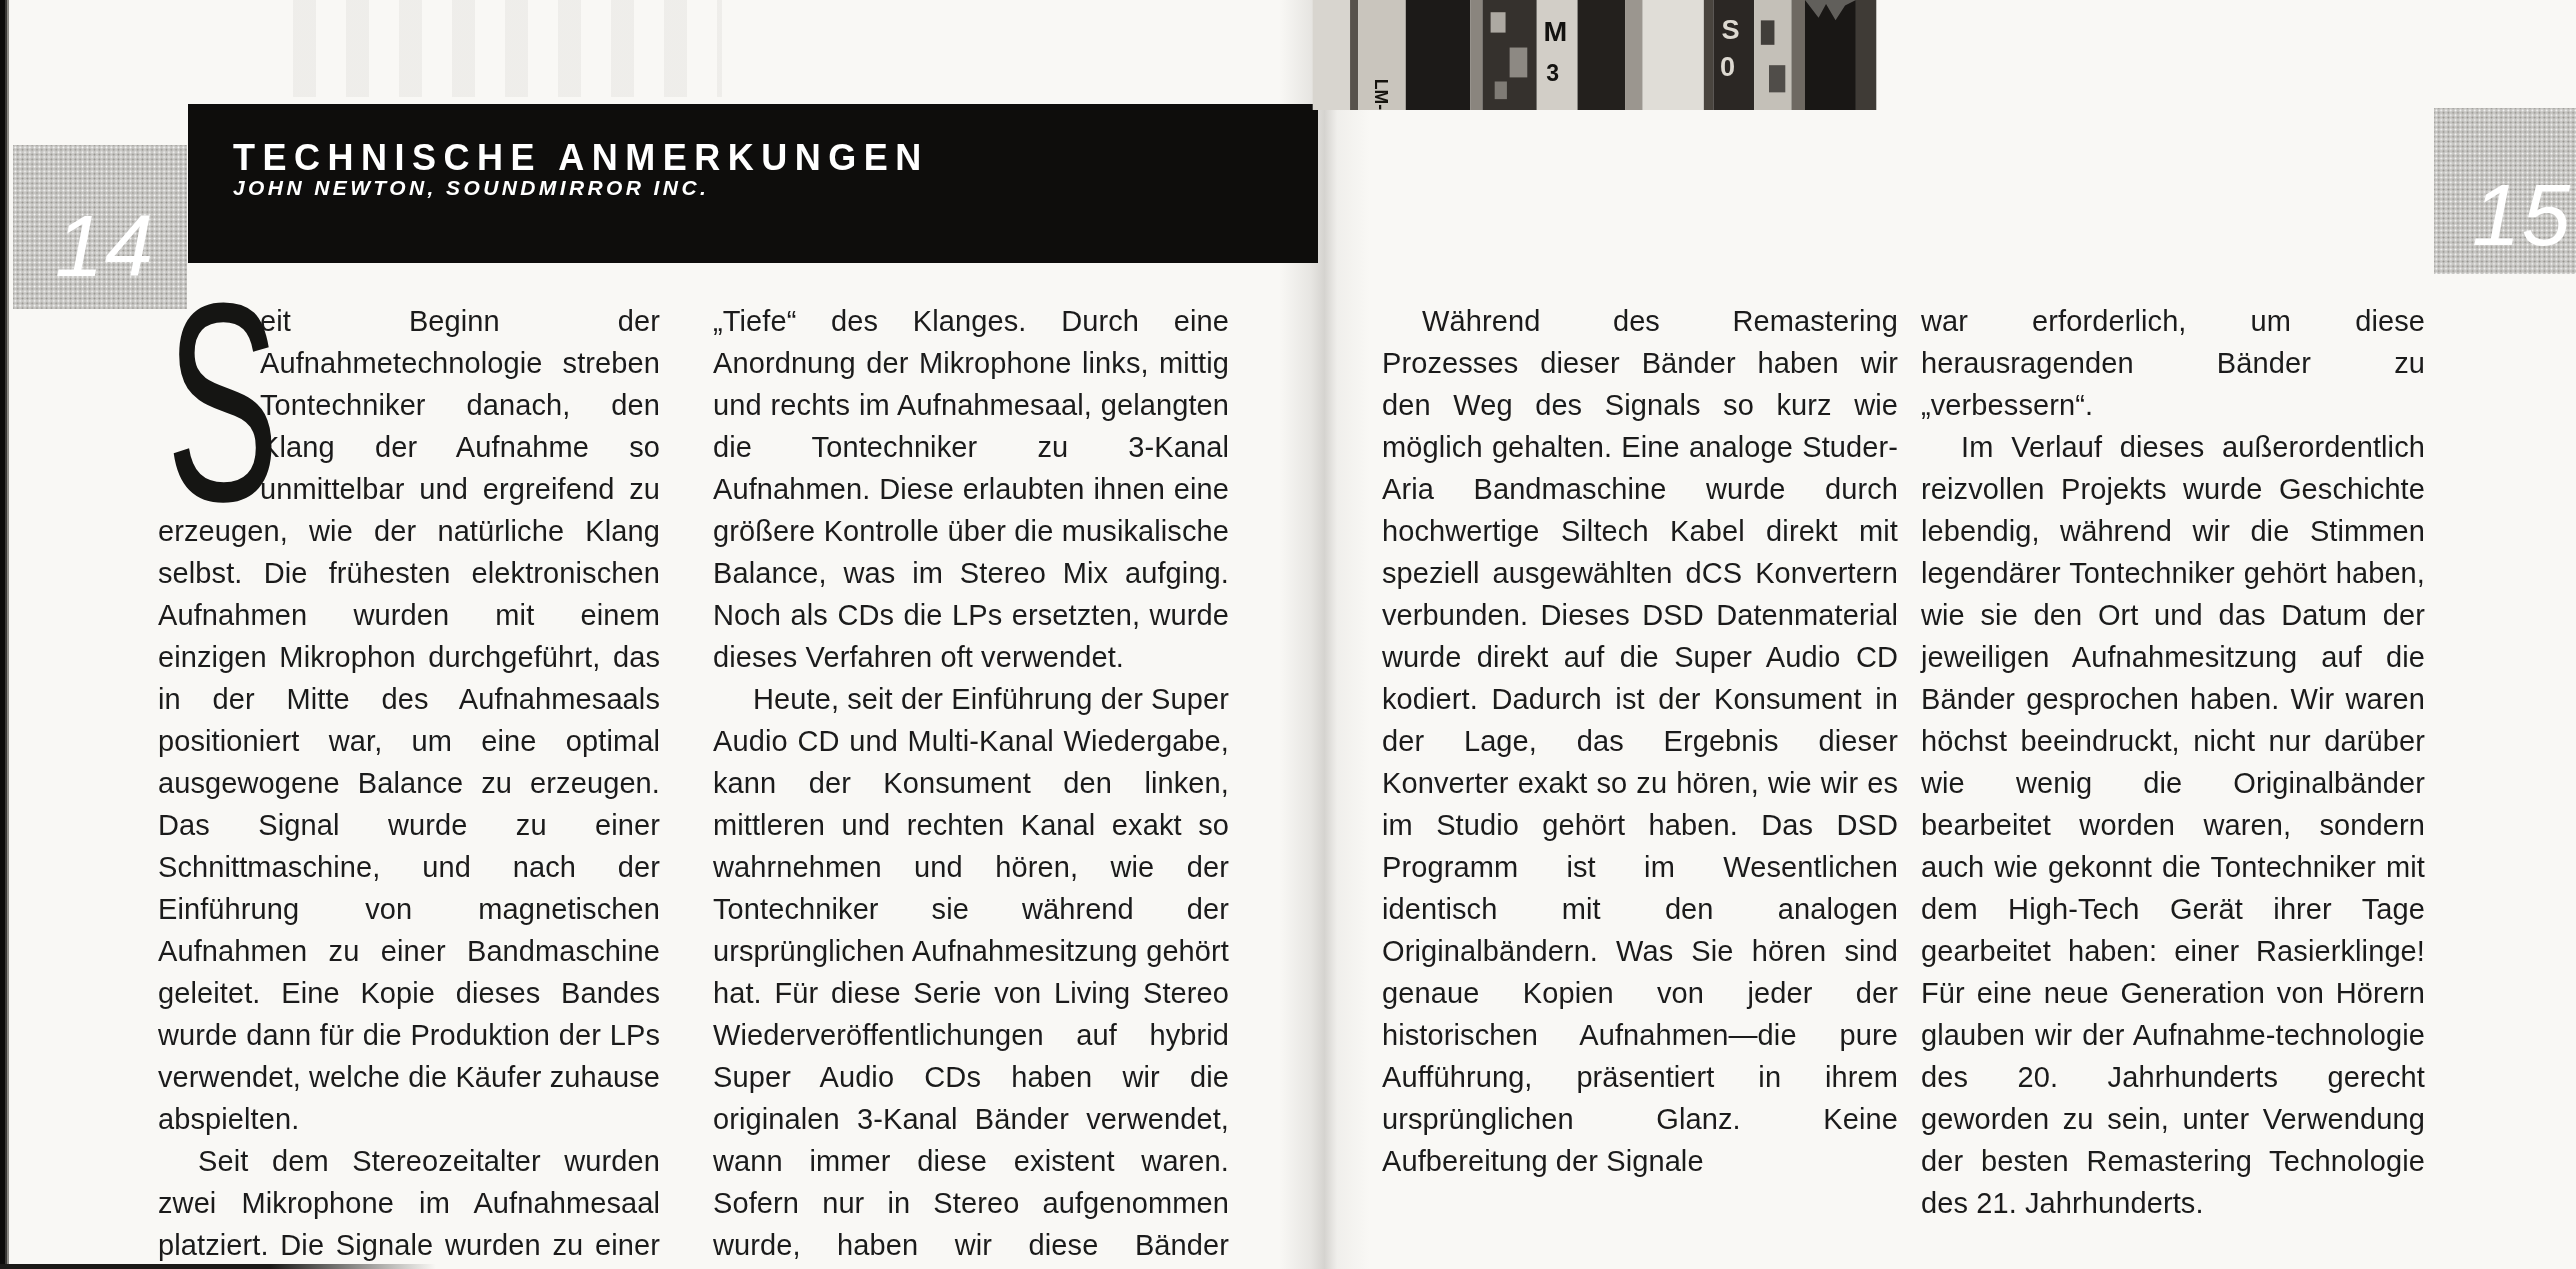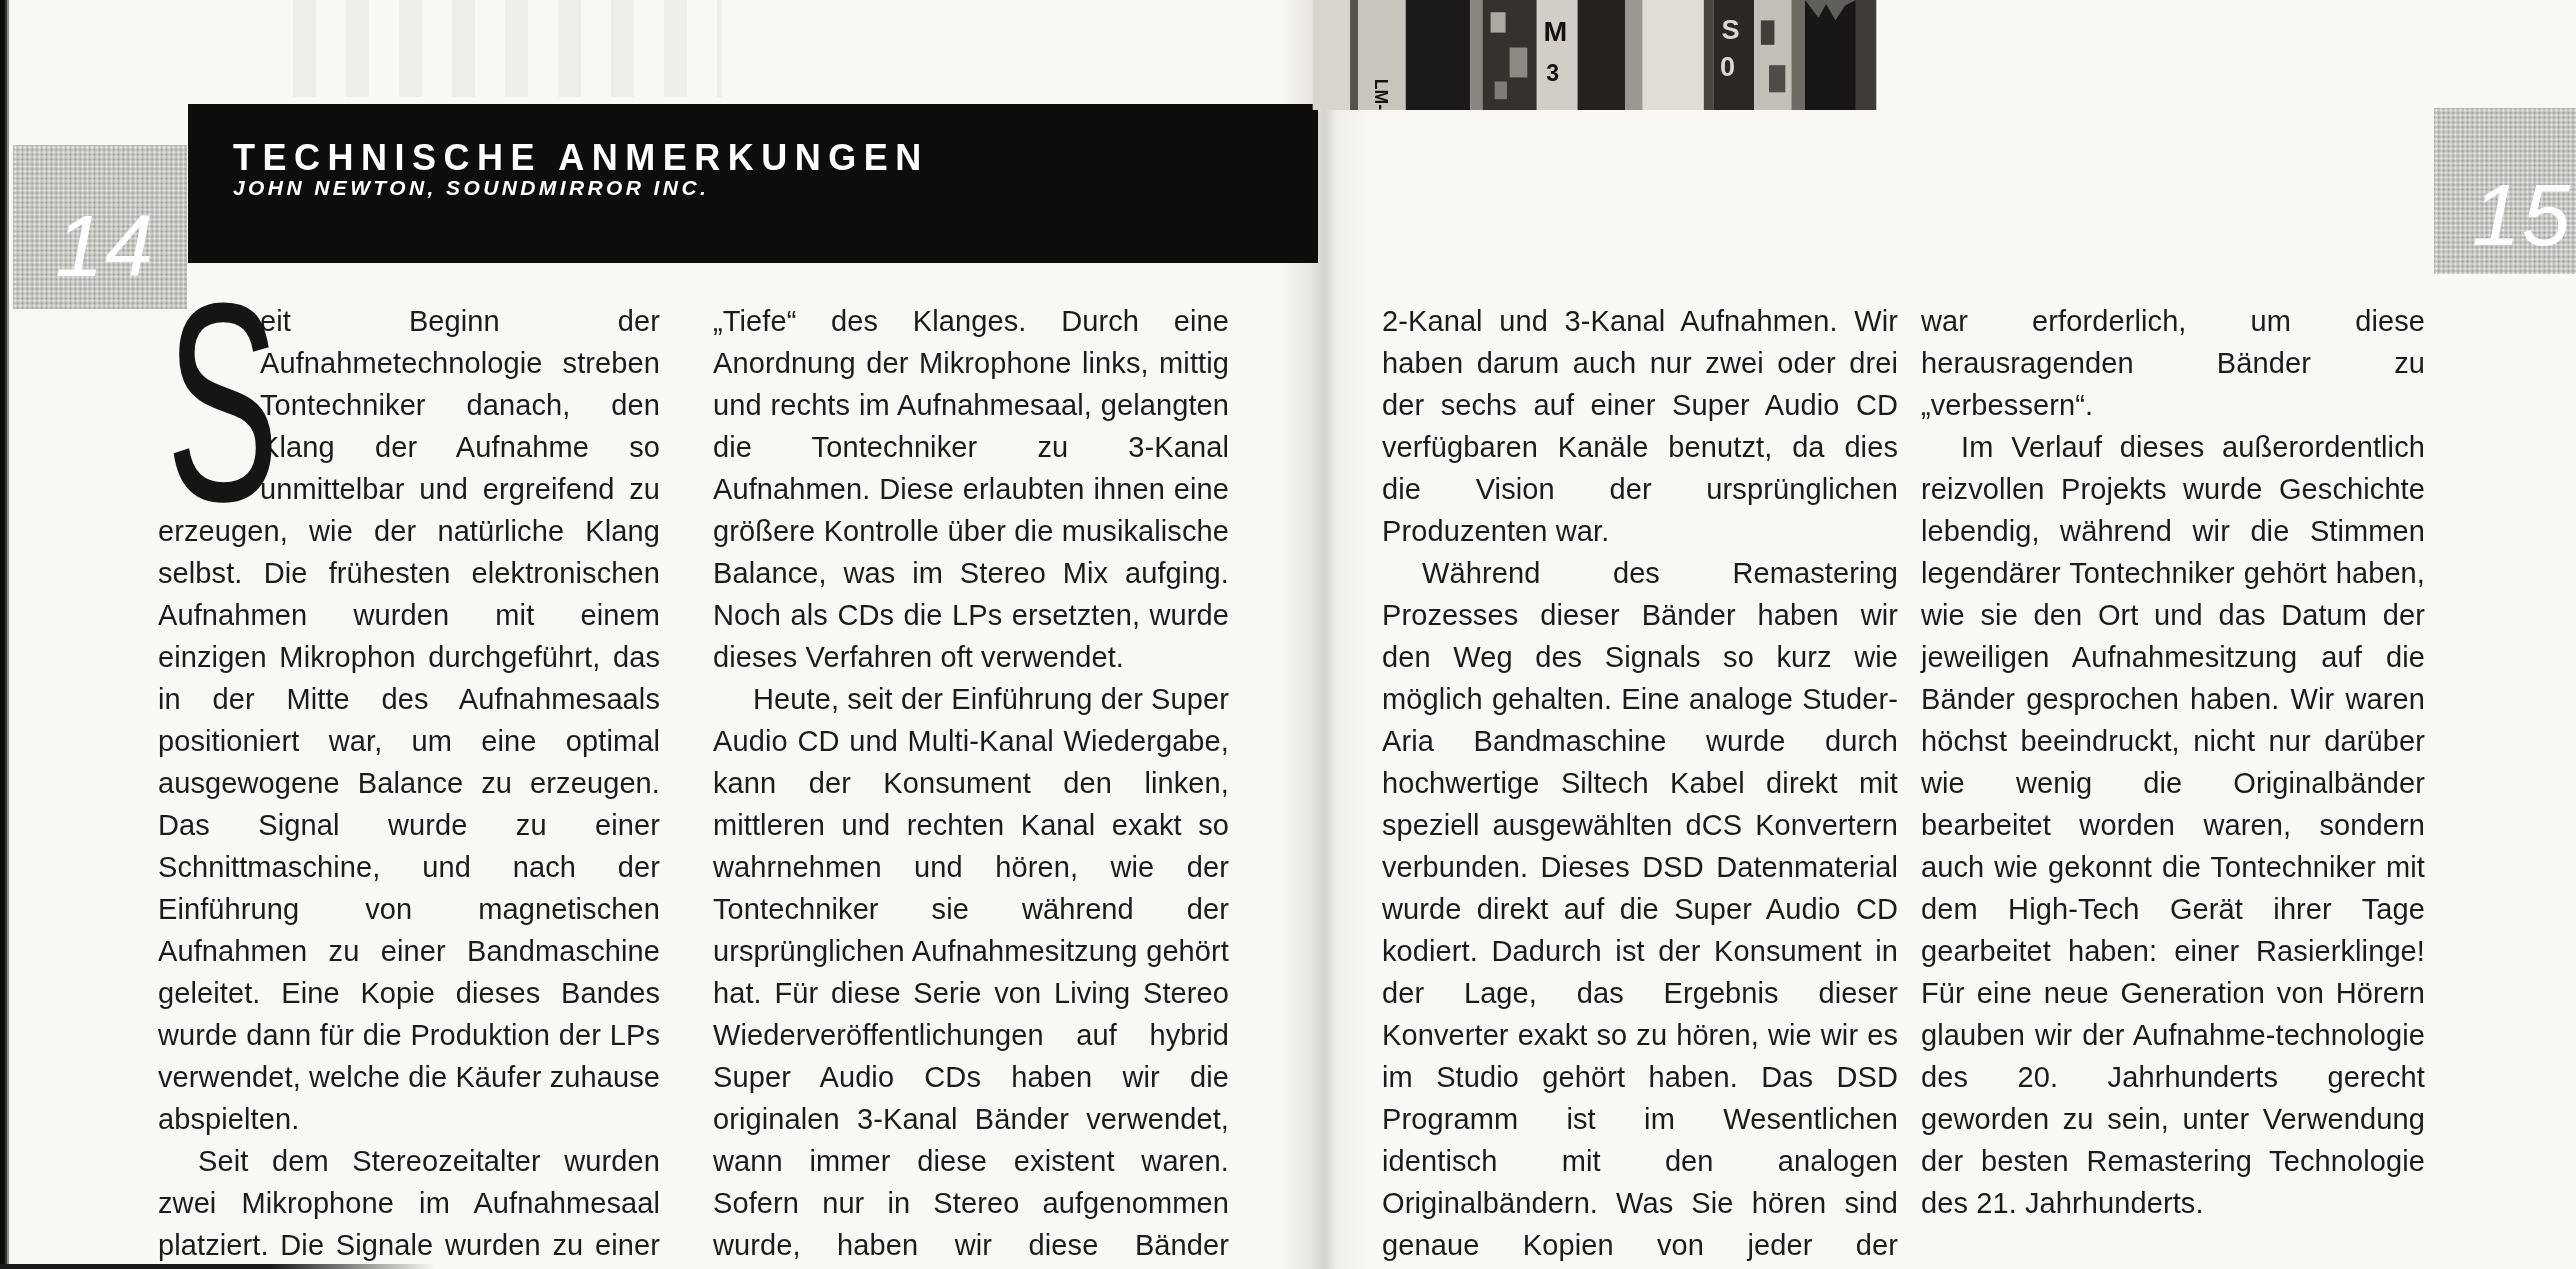--- a/index.html
+++ b/index.html
@@ -162,21 +162,20 @@
     </p>
     <p class="indent">Seit dem Stereozeitalter wurden zwei Mikrophone im Aufnahmesaal platziert. Die Signale wurden zu einer Stereobandmaschine geleitet, und die Konsumenten, die die LP auf zwei Lautsprechern abspielten, bekamen einen neuen Eindruck der</p>
   </div>
 
   <div class="col col2">
     <p>„Tiefe“ des Klanges. Durch eine Anordnung der Mikrophone links, mittig und rechts im Aufnahmesaal, gelangten die Tontechniker zu 3-Kanal Aufnahmen. Diese erlaubten ihnen eine größere Kontrolle über die musikalische Balance, was im Stereo Mix aufging. Noch als CDs die LPs ersetzten, wurde dieses Verfahren oft verwendet.</p>
     <p class="indent">Heute, seit der Einführung der Super Audio CD und Multi-Kanal Wiedergabe, kann der Konsument den linken, mittleren und rechten Kanal exakt so wahrnehmen und hören, wie der Tontechniker sie während der ursprünglichen Aufnahmesitzung gehört hat. Für diese Serie von Living Stereo Wiederveröffentlichungen auf hybrid Super Audio CDs haben wir die originalen 3-Kanal Bänder verwendet, wann immer diese existent waren. Sofern nur in Stereo aufgenommen wurde, haben wir diese Bänder verwendet. Deshalb enthalten einige dieser Super Audio CDs nur 2-Kanal oder eine Kombination aus</p>
   </div>
 
   <div class="col col3">
-    <p>2-Kanal und 3-Kanal Aufnahmen. Wir haben darum auch nur zwei oder drei der sechs auf einer Super Audio CD verfügbaren Kanäle benutzt, da dies die Vision der ursprünglichen Produzenten war.</p>
     <p class="indent">Während des Remastering Prozesses dieser Bänder haben wir den Weg des Signals so kurz wie möglich gehalten. Eine analoge Studer-Aria Bandmaschine wurde durch hochwertige Siltech Kabel direkt mit speziell ausgewählten dCS Konvertern verbunden. Dieses DSD Datenmaterial wurde direkt auf die Super Audio CD kodiert. Dadurch ist der Konsument in der Lage, das Ergebnis dieser Konverter exakt so zu hören, wie wir es im Studio gehört haben. Das DSD Programm ist im Wesentlichen identisch mit den analogen Originalbändern. Was Sie hören sind genaue Kopien von jeder der historischen Aufnahmen—die pure Aufführung, präsentiert in ihrem ursprünglichen Glanz. Keine Aufbereitung der Signale</p>
   </div>
 
   <div class="col col4">
     <p>war erforderlich, um diese herausragenden Bänder zu „verbessern“.</p>
     <p class="indent">Im Verlauf dieses außerordentlich reizvollen Projekts wurde Geschichte lebendig, während wir die Stimmen legendärer Tontechniker gehört haben, wie sie den Ort und das Datum der jeweiligen Aufnahmesitzung auf die Bänder gesprochen haben. Wir waren höchst beeindruckt, nicht nur darüber wie wenig die Originalbänder bearbeitet worden waren, sondern auch wie gekonnt die Tontechniker mit dem High-Tech Gerät ihrer Tage gearbeitet haben: einer Rasierklinge! Für eine neue Generation von Hörern glauben wir der Aufnahme-technologie des 20. Jahrhunderts gerecht geworden zu sein, unter Verwendung der besten Remastering Technologie des 21. Jahrhunderts.</p>
   </div>
 
 </div>
 

